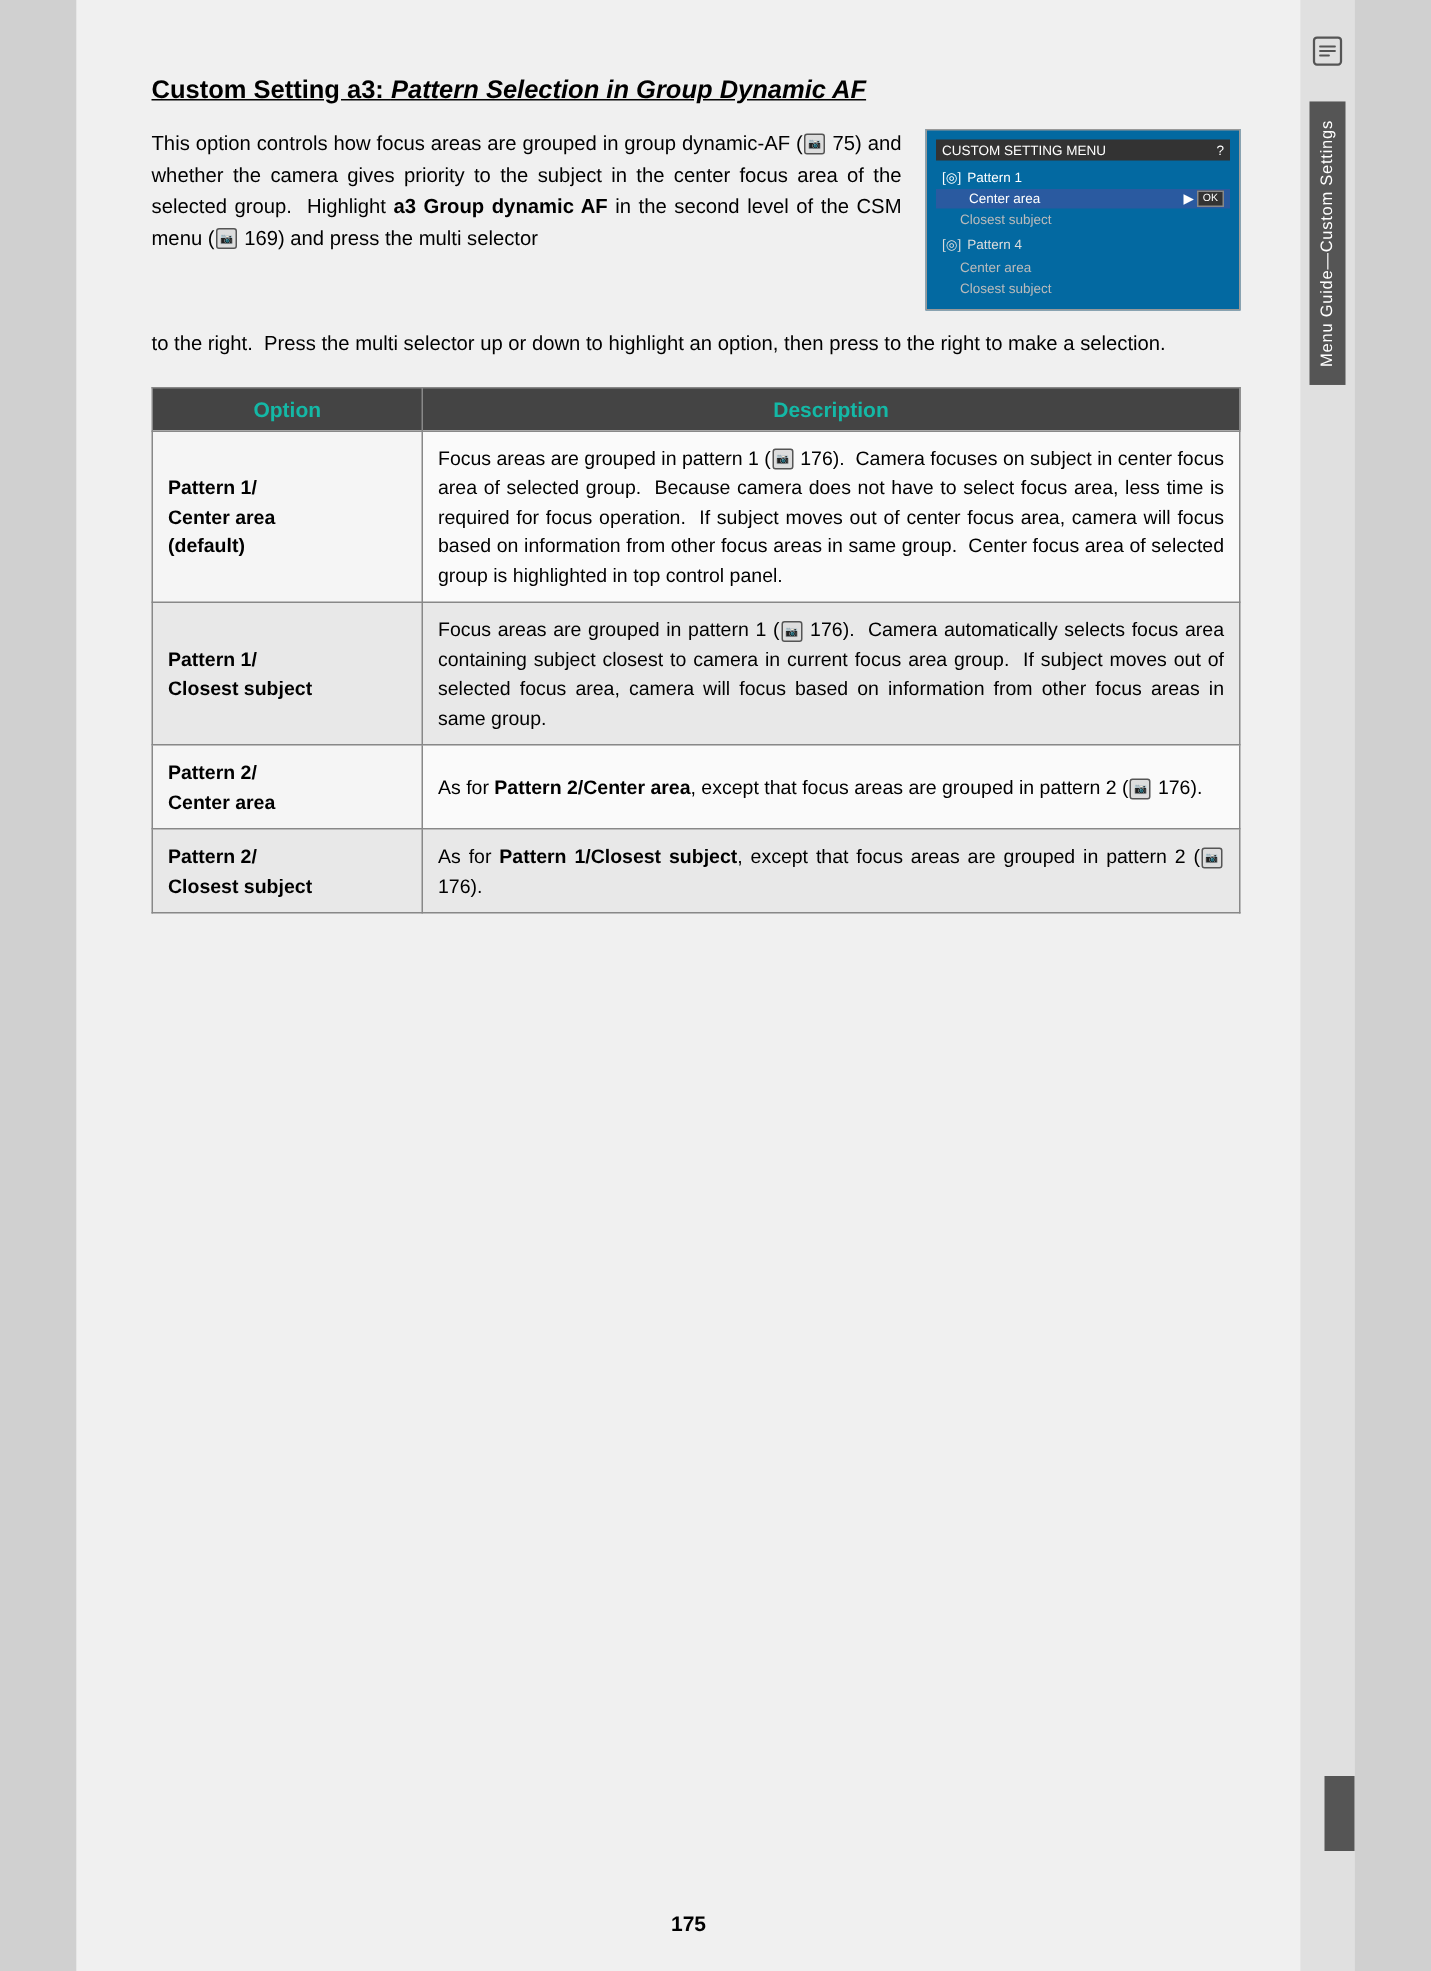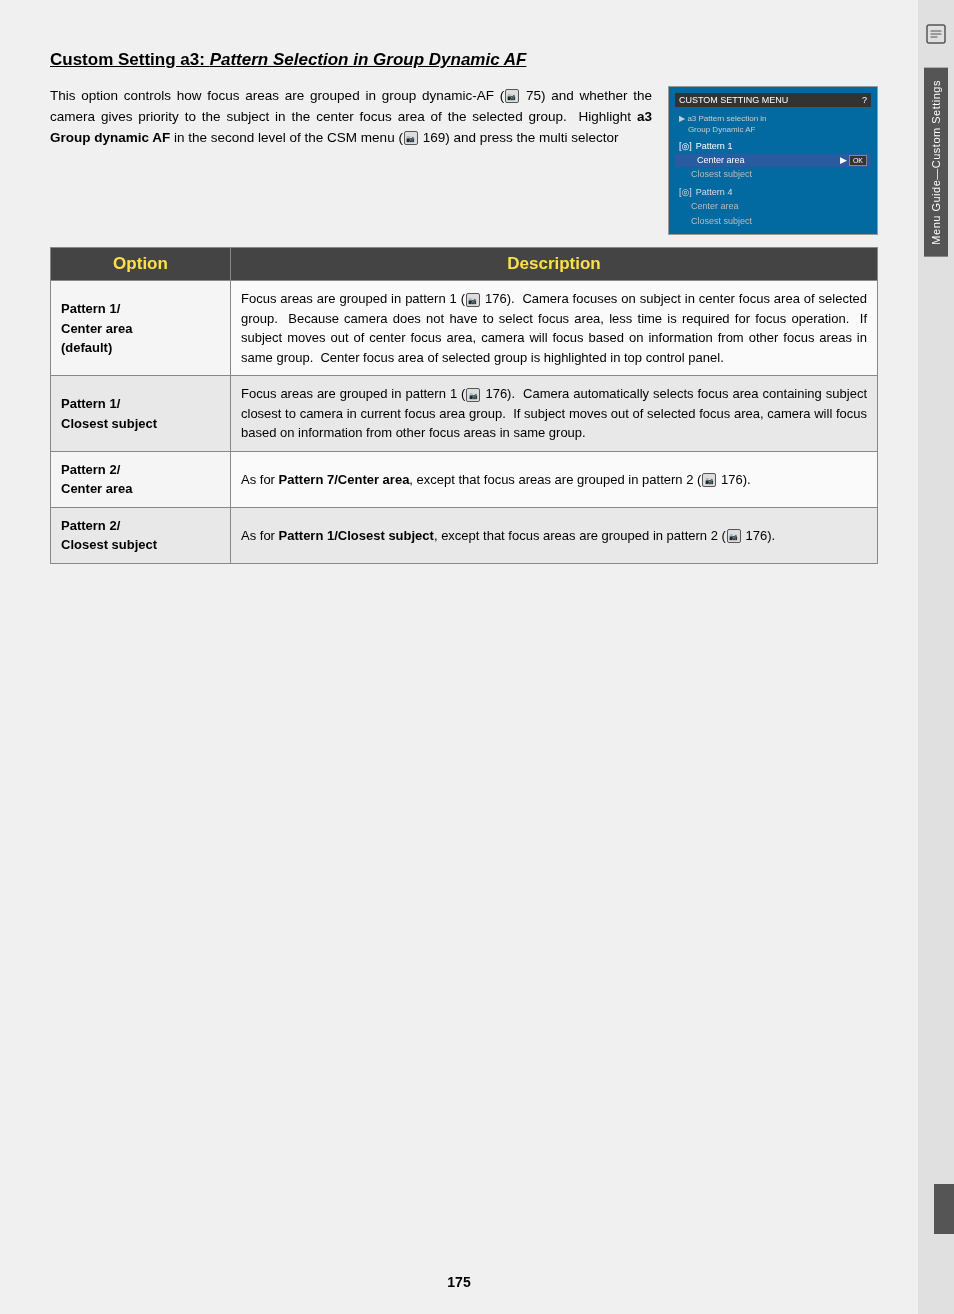--- a/index.html
+++ b/index.html
@@ -10,21 +10,21 @@
       font-size: 14px;
       display: flex;
       justify-content: center;
       align-items: flex-start;
       min-height: 1314px;
       width: 954px;
     }
 
     .page-wrapper {
       display: flex;
-      width: 954px;
+      width: 852px;
       min-height: 1314px;
       background: #e8e8e8;
     }
 
     .main-content {
       flex: 1;
       background: #f0f0f0;
       padding: 50px 40px 40px 50px;
       position: relative;
     }
@@ -175,23 +175,23 @@
     
     .settings-table {
       width: 100%;
       border-collapse: collapse;
       border: 1.5px solid #888;
       margin-bottom: 20px;
     }
 
     .settings-table th {
       background: #444;
-      color: #fde047;
+      color: #14b8a6;
       padding: 6px 10px;
-      font-size: 17px;
+      font-size: 14px;
       font-weight: bold;
       text-align: center;
       border: 1.5px solid #888;
     }
 
     .settings-table td {
       border: 1.5px solid #888;
       padding: 8px 10px;
       vertical-align: middle;
       font-size: 13px;
@@ -253,23 +253,20 @@
         camera gives priority to the subject in the center
         focus area of the selected group.&nbsp; Highlight <strong>a3
         Group dynamic AF</strong> in the second level of the
         CSM menu (<span class="ref-icon">📷</span> 169) and press the multi selector
       </div>
 
       <div class="camera-menu-img">
         <div class="camera-menu-title">
           <span>CUSTOM SETTING MENU</span>
           <span>?</span>
-        </div>
-        <div class="camera-menu-item" style="font-size:8px; padding: 2px 4px; color:#ccc;">
-          ▶ a3 Pattern selection in<br>&nbsp;&nbsp;&nbsp;&nbsp;Group Dynamic AF
         </div>
         <div style="margin-top:2px;">
           <div class="camera-menu-item" style="display:flex; align-items:center; color:#fff;">
             <span style="margin-right:4px; font-size:9px;">[◎]</span>
             <span>Pattern 1</span>
           </div>
           <div class="camera-menu-highlight">
             <span style="padding-left:18px; font-size:9px;">Center area</span>
             <span style="display:flex; align-items:center; gap:2px;">
               <span style="font-size:9px;">▶</span>
@@ -280,20 +277,23 @@
           <div class="camera-menu-item" style="display:flex; align-items:center; color:#ddd; margin-top:3px;">
             <span style="margin-right:4px; font-size:9px;">[◎]</span>
             <span>Pattern 4</span>
           </div>
           <div class="camera-menu-item camera-menu-indent">Center area</div>
           <div class="camera-menu-item camera-menu-indent">Closest subject</div>
         </div>
       </div>
     </div>
 
+    <div class="continuation-text">
+      to the right.&nbsp; Press the multi selector up or down to highlight an option, then press to the right to make a selection.
+    </div>
 
     <table class="settings-table">
       <thead>
         <tr>
           <th>Option</th>
           <th>Description</th>
         </tr>
       </thead>
       <tbody>
 
@@ -313,21 +313,21 @@
           <td class="desc-cell">
             Focus areas are grouped in pattern 1 (<span class="ref-icon">📷</span> 176).&nbsp; Camera automatically selects focus area containing subject closest to camera in current focus area group.&nbsp; If subject moves out of selected focus area, camera will focus based on information from other focus areas in same group.
           </td>
         </tr>
 
         <tr>
           <td class="option-cell">
             <strong>Pattern 2/<br>Center area</strong>
           </td>
           <td class="desc-cell">
-            As for <strong>Pattern 7/Center area</strong>, except that focus areas are grouped in pattern 2 (<span class="ref-icon">📷</span> 176).
+            As for <strong>Pattern 2/Center area</strong>, except that focus areas are grouped in pattern 2 (<span class="ref-icon">📷</span> 176).
           </td>
         </tr>
 
         <tr class="row-shaded">
           <td class="option-cell">
             <strong>Pattern 2/<br>Closest subject</strong>
           </td>
           <td class="desc-cell">
             As for <strong>Pattern 1/Closest subject</strong>, except that focus areas are grouped in pattern 2 (<span class="ref-icon">📷</span> 176).
           </td>

